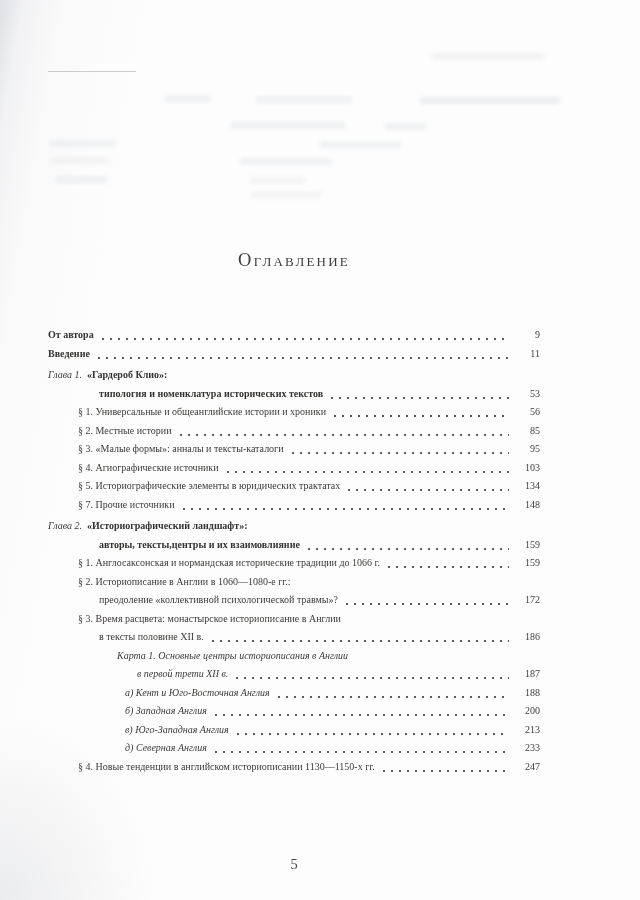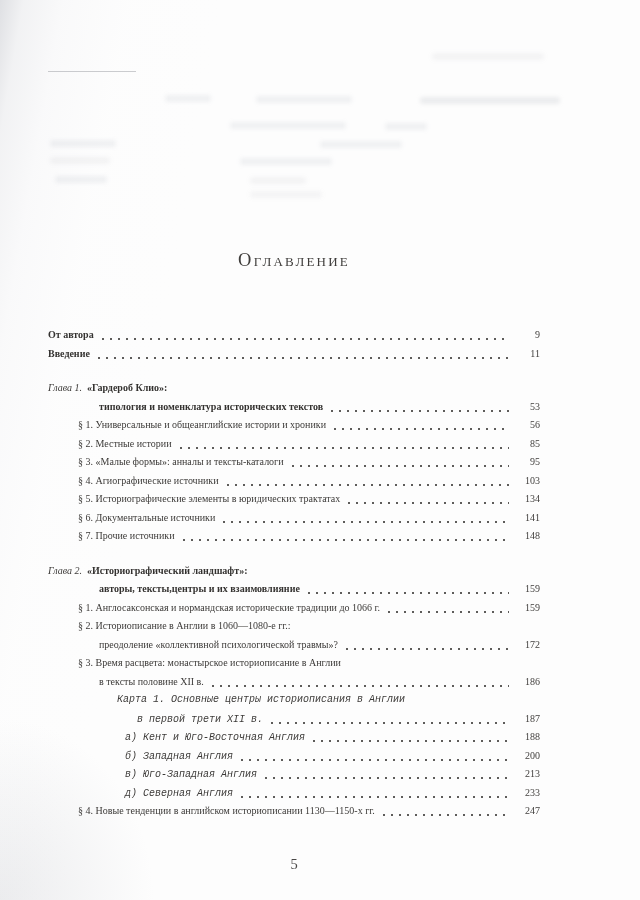--- a/index.html
+++ b/index.html
@@ -42,29 +42,29 @@
     position:absolute;left:48px;top:250px;width:492px;
     text-align:center;color:#3e3c3a;
     text-transform:uppercase;
     font-size:13px;letter-spacing:2.2px;font-weight:400;
   }
   .title::first-letter{font-size:18.5px;}
 
   .toc{position:absolute;left:48px;top:326px;width:492px;
        font-size:10px;line-height:18.5px;color:#3c3a38;}
   .row{display:flex;align-items:baseline;height:18.5px;}
-  .row.gap{margin-top:16px;}
+  .row.gap{margin-top:3px;}
   .i0{padding-left:0;}
   .i1{padding-left:30px;}
   .i2{padding-left:51px;}
   .i3{padding-left:69px;}
   .i4{padding-left:77px;}
   .i5{padding-left:89px;}
   .s-bold .txt{font-weight:700;color:#343230;}
-  .s-italic .txt{font-style:italic;font-family:Liberation Mono, monospace;}
+  .s-italic .txt{font-style:italic;}
   .prefix{font-style:italic;margin-right:5px;white-space:pre;}
   .txt{white-space:pre;}
   .leader{
     flex:1 1 auto;min-width:10px;height:4px;align-self:flex-end;
     margin:0 3px 3.5px 5px;
     background-image:radial-gradient(circle, rgba(66,64,62,0.85) 1.02px, rgba(66,64,62,0) 1.35px);
     background-size:8px 4px;background-position:0 50%;background-repeat:repeat-x;
   }
   .pg{min-width:28px;text-align:right;color:#403e3c;flex:0 0 auto;}
 
@@ -134,25 +134,20 @@
         <span class="txt">§ 4. Агиографические источники</span>
         <span class="leader"></span>
         <span class="pg">103</span>
       </div>
       <div class="row i1 s-normal">
         <span class="txt">§ 5. Историографические элементы в юридических трактатах</span>
         <span class="leader"></span>
         <span class="pg">134</span>
       </div>
       <div class="row i1 s-normal">
-        <span class="txt">§ 6. Документальные источники</span>
-        <span class="leader"></span>
-        <span class="pg">141</span>
-      </div>
-      <div class="row i1 s-normal">
         <span class="txt">§ 7. Прочие источники</span>
         <span class="leader"></span>
         <span class="pg">148</span>
       </div>
       <div class="row i0 s-bold gap">
         <span class="prefix">Глава 2.</span>
         <span class="txt">«Историографический ландшафт»:</span>
       </div>
       <div class="row i2 s-bold">
         <span class="txt">авторы, тексты,центры и их взаимовлияние</span>

